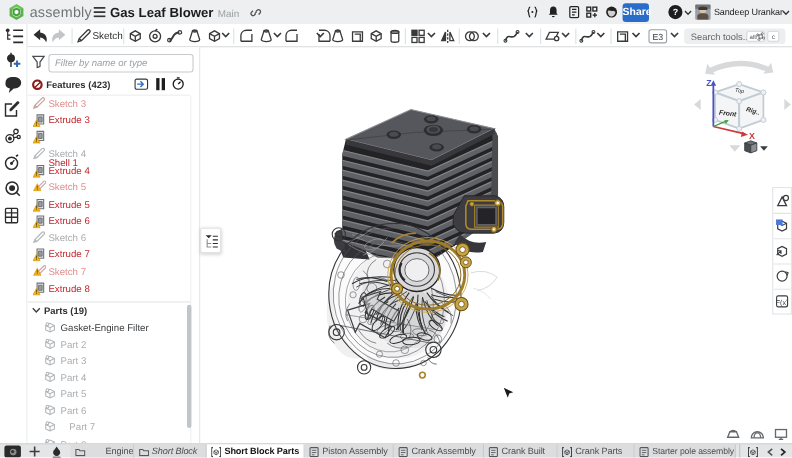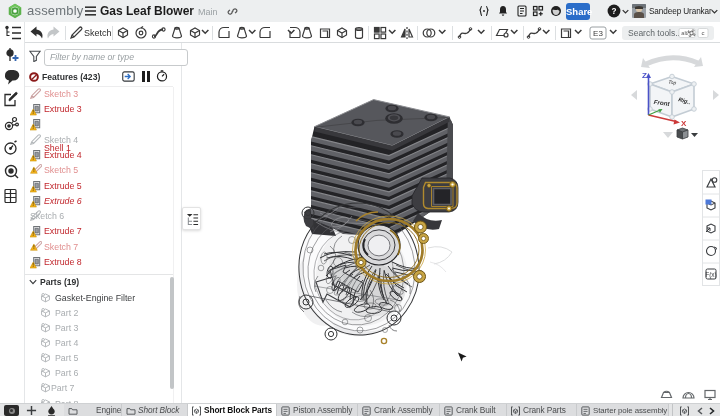--- a/index.html
+++ b/index.html
@@ -276,21 +276,21 @@
     <rect x="1" y="0.5" width="11" height="13" rx="1"></rect>
     <path d="M1 4.5 h11 M1 8.5 h11 M6.5 0.5 v13"></path>
   </g>
 </svg>
 </div>
 
 <div id="panel" class="abs">
 <svg class="abs" style="left:4px;top:7px" width="12" height="12" viewBox="0 0 14 14">
         <path d="M1 1.5 h12 L8.6 7.5 V12 l-3 1.5 V7.5 Z" fill="none" stroke="#4a4e52" stroke-width="1.3"></path>
       </svg>
-<div class="abs" style="left:19px;top:6px;width:144px;height:17px;border:1px solid #c7cacc;border-radius:3px;background:#fff;font-style:italic;color:#9aa0a3;font-size:8.7px;line-height:15px;padding-left:5px;">Filter by name or type</div>
+<div class="abs" style="left:19px;top:6px;width:132px;height:17px;border:1px solid #c7cacc;border-radius:3px;background:#fff;font-style:italic;color:#9aa0a3;font-size:8.7px;line-height:15px;padding-left:5px;">Filter by name or type</div>
 <svg class="abs" style="left:4px;top:29px" width="10" height="10" viewBox="0 0 14 14">
         <circle cx="7" cy="7" r="5.4" fill="none" stroke="#8b1a1a" stroke-width="2.8"></circle>
         <path d="M3.8 10.6 L10.6 3.8" stroke="#8b1a1a" stroke-width="1.8"></path>
       </svg>
 <span class="abs" style="left:17px;top:29px;font-size:8.6px;font-weight:bold;color:#2e3032;">Features (423)</span>
 <svg class="abs" style="left:97px;top:28px" width="13" height="11" viewBox="0 0 15 13">
         <rect x="0.7" y="1" width="13.5" height="11" rx="2" fill="none" stroke="#33373b" stroke-width="1.3"></rect>
         <path d="M3 6.5 h6 M6.5 3.5 l3 3 l-3 3" fill="none" stroke="#2f6fc4" stroke-width="1.5"></path>
       </svg>
 <div class="abs" style="left:117px;top:28px;width:3px;height:11px;background:#1d1d1d;"></div>
@@ -356,27 +356,27 @@
           </svg></span>
         <span class="abs fred" style="left:19px;top:0;">Extrude 5</span>
       </div>
 <div class="feat-row" style="top:150.8px">
         <span class="abs" style="left:5px;top:1px"><svg width="12" height="13" viewBox="0 0 13 14">
             <path d="M4 1.5 h6.5 v9 h-6.5 Z" fill="#e8e8ea" stroke="#707478" stroke-width="1.1"></path>
             <path d="M5.5 3.5 h3.5 v5 h-3.5 Z" fill="#9a9ea2" stroke="#5f6368" stroke-width="0.8"></path>
             <path d="M3.5 6.5 L7 13 H0 Z" fill="#f5b31c" stroke="#c98f00" stroke-width="0.6"></path>
             <text x="3.5" y="12.2" font-size="6" font-weight="bold" fill="#5a4200" text-anchor="middle">!</text>
           </svg></span>
-        <span class="abs fred" style="left:19px;top:0;font-style:italic;">Extrude 6</span>
+        <span class="abs fred" style="left:19px;top:0;">Extrude 6</span>
       </div>
 <div class="feat-row" style="top:166.1px">
         <span class="abs" style="left:5px;top:1px"><svg width="11" height="11" viewBox="0 0 14 14">
             <path d="M1 13 L2.2 9.8 L10.5 1.5 a1.6 1.6 0 0 1 2.3 2.3 L4.5 12 Z M2.2 9.8 l2.3 2.3" fill="none" stroke="#b5b9bc" stroke-width="1.4"></path>
           </svg></span>
-        <span class="abs fgrey" style="left:5px;top:0;">Sketch 6</span>
+        <span class="abs fgrey" style="left:19px;top:0;">Sketch 6</span>
       </div>
 <div class="feat-row" style="top:181.4px">
         <span class="abs" style="left:5px;top:1px"><svg width="12" height="13" viewBox="0 0 13 14">
             <path d="M4 1.5 h6.5 v9 h-6.5 Z" fill="#e8e8ea" stroke="#707478" stroke-width="1.1"></path>
             <path d="M5.5 3.5 h3.5 v5 h-3.5 Z" fill="#9a9ea2" stroke="#5f6368" stroke-width="0.8"></path>
             <path d="M3.5 6.5 L7 13 H0 Z" fill="#f5b31c" stroke="#c98f00" stroke-width="0.6"></path>
             <text x="3.5" y="12.2" font-size="6" font-weight="bold" fill="#5a4200" text-anchor="middle">!</text>
           </svg></span>
         <span class="abs fred" style="left:19px;top:0;">Extrude 7</span>
       </div>
@@ -463,21 +463,21 @@
         <span class="abs fgrey" style="left:30px;top:0;">Part 6</span>
       </div>
 <div class="feat-row" style="top:338.4px">
         <span class="abs" style="left:15px;top:1px"><svg width="11" height="11" viewBox="0 0 14 14">
             <g fill="none" stroke="#b0b4b7" stroke-width="1.2">
               <path d="M2 5 L7 2.5 L12 5 V10 L7 12.5 L2 10 Z"></path>
               <path d="M2 5 L7 7.5 L12 5 M7 7.5 V12.5"></path>
               <circle cx="4" cy="3.5" r="1.6" fill="#fff"></circle>
             </g>
           </svg></span>
-        <span class="abs fgrey" style="left:26px;top:0;">Part 7</span>
+        <span class="abs fgrey" style="left:38px;top:0;">Part 7</span>
       </div>
 <div class="feat-row" style="top:353.5px">
         <span class="abs" style="left:15px;top:1px"><svg width="11" height="11" viewBox="0 0 14 14">
             <g fill="none" stroke="#b0b4b7" stroke-width="1.2">
               <path d="M2 5 L7 2.5 L12 5 V10 L7 12.5 L2 10 Z"></path>
               <path d="M2 5 L7 7.5 L12 5 M7 7.5 V12.5"></path>
               <circle cx="4" cy="3.5" r="1.6" fill="#fff"></circle>
             </g>
           </svg></span>
         <span class="abs fgrey" style="left:30px;top:0;">Part 8</span>

